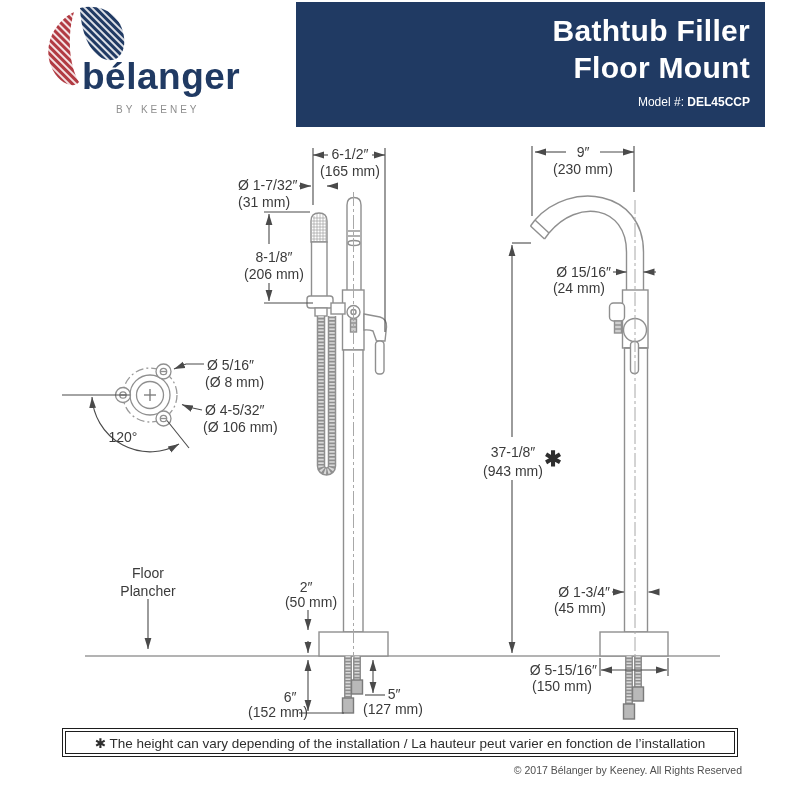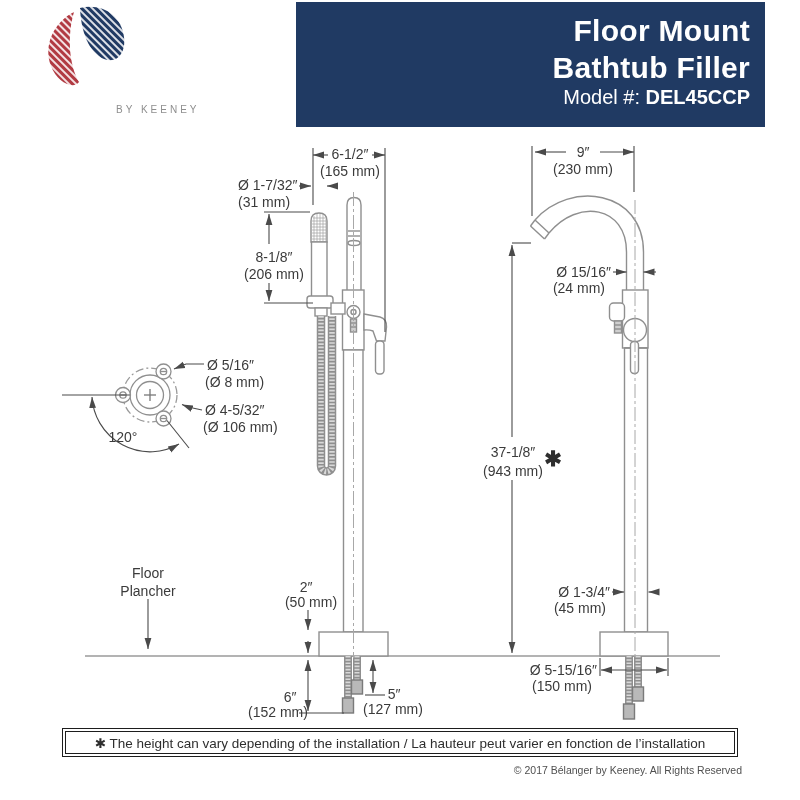--- a/index.html
+++ b/index.html
@@ -7,21 +7,21 @@
         font-family:"Liberation Sans",sans-serif;}
   
   .logo-icon{position:absolute;left:28px;top:2px;width:100px;height:98px;}
   .brand-name{position:absolute;left:82px;top:58px;font-size:37px;font-weight:700;
               color:#203a63;letter-spacing:.5px;line-height:1;}
   .brand-tagline{position:absolute;left:116px;top:104px;font-size:10px;letter-spacing:3px;
                  color:#8e8e8e;font-weight:400;}
   .title-box{position:absolute;left:296px;top:2px;width:469px;height:125px;background:#203a63;
              box-sizing:border-box;padding:10px 15px 0 0;text-align:right;color:#fff;}
   .title-line{font-size:30px;font-weight:700;line-height:37px;letter-spacing:.3px;}
-  .model-line{font-size:20px;}
+  .model-line{margin-top:9px;font-size:12px;}
   .model-line .model-value{font-weight:700;}
   
   .drawing{position:absolute;left:0;top:0;width:800px;height:800px;}
   .dimtext{font-family:"Liberation Sans",sans-serif;font-size:14px;fill:#3b3b3b;}
   .star{font-size:21px;fill:#2e2e2e;font-weight:700;}
   
   .footnote{position:absolute;left:62px;top:728px;width:676px;height:29px;box-sizing:border-box;
             border:1.5px solid #1d1d1d;padding:2px;text-align:center;}
   .footnote-inner{width:100%;height:100%;box-sizing:border-box;border:1px solid #1d1d1d;
                   display:flex;align-items:center;justify-content:center;
@@ -248,25 +248,26 @@
         <line x1="1" y1="0" x2="1" y2="5" stroke="#ffffff" stroke-width="1.7"></line>
       </pattern>
       <pattern id="hatchR" patternUnits="userSpaceOnUse" width="5" height="5" patternTransform="rotate(-45)">
         <rect width="5" height="5" fill="#b13a42"></rect>
         <line x1="1" y1="0" x2="1" y2="5" stroke="#ffffff" stroke-width="1.7"></line>
       </pattern>
     </defs>
     <path fill="url(#hatchN)" d="M52,6 C74,1 93,13 96,35 C98,51 89,62 76,57 C61,51 53,30 52,6 Z"></path>
     <path fill="url(#hatchR)" d="M46,10 C26,20 15,43 23,64 C29,80 45,88 51,80 C41,63 39,33 46,10 Z"></path>
   </svg>
+  <div class="brand-name">bélanger</div>
   <div class="brand-tagline">BY KEENEY</div>
 
   <div class="title-box">
+    <div class="title-line">Bathtub Filler</div>
     <div class="title-line">Floor Mount</div>
-    <div class="title-line">Bathtub Filler</div>
     <div class="model-line"><span class="model-label">Model #: </span><span class="model-value">DEL45CCP</span></div>
   </div>
 
   <div class="footnote">
     <div class="footnote-inner">✱ The height can vary depending of the installation / La hauteur peut varier en fonction de l’installation</div>
   </div>
 
   <div class="copyright">© 2017 Bélanger by Keeney. All Rights Reserved</div>
 
 </div>

